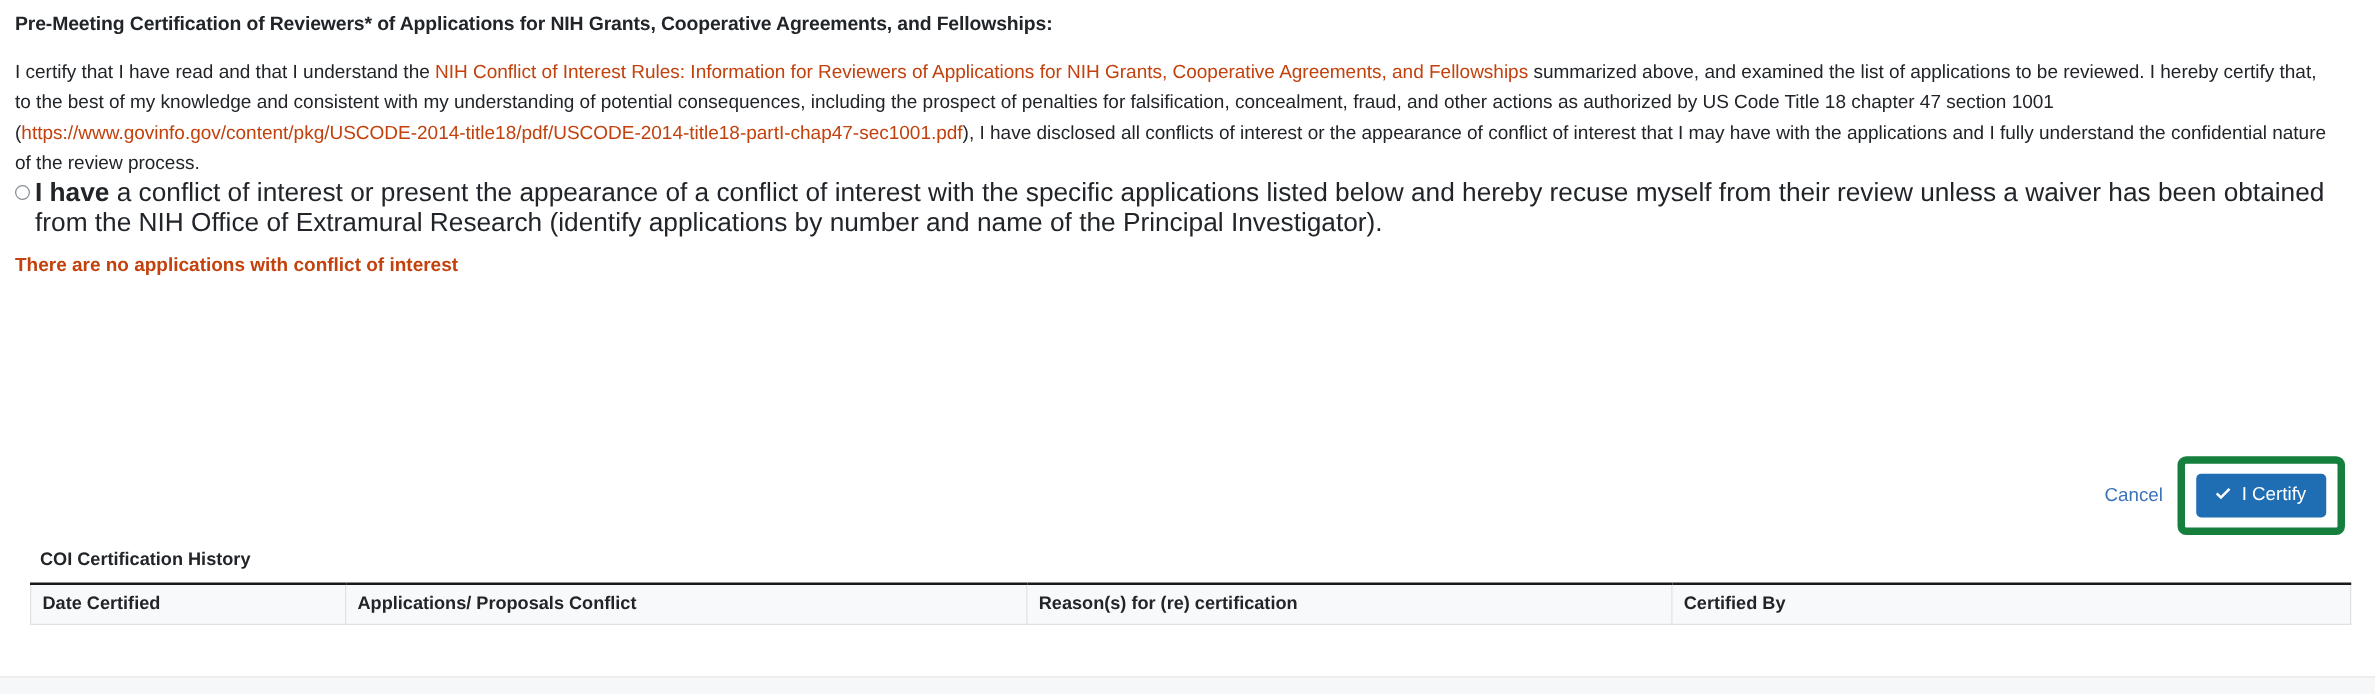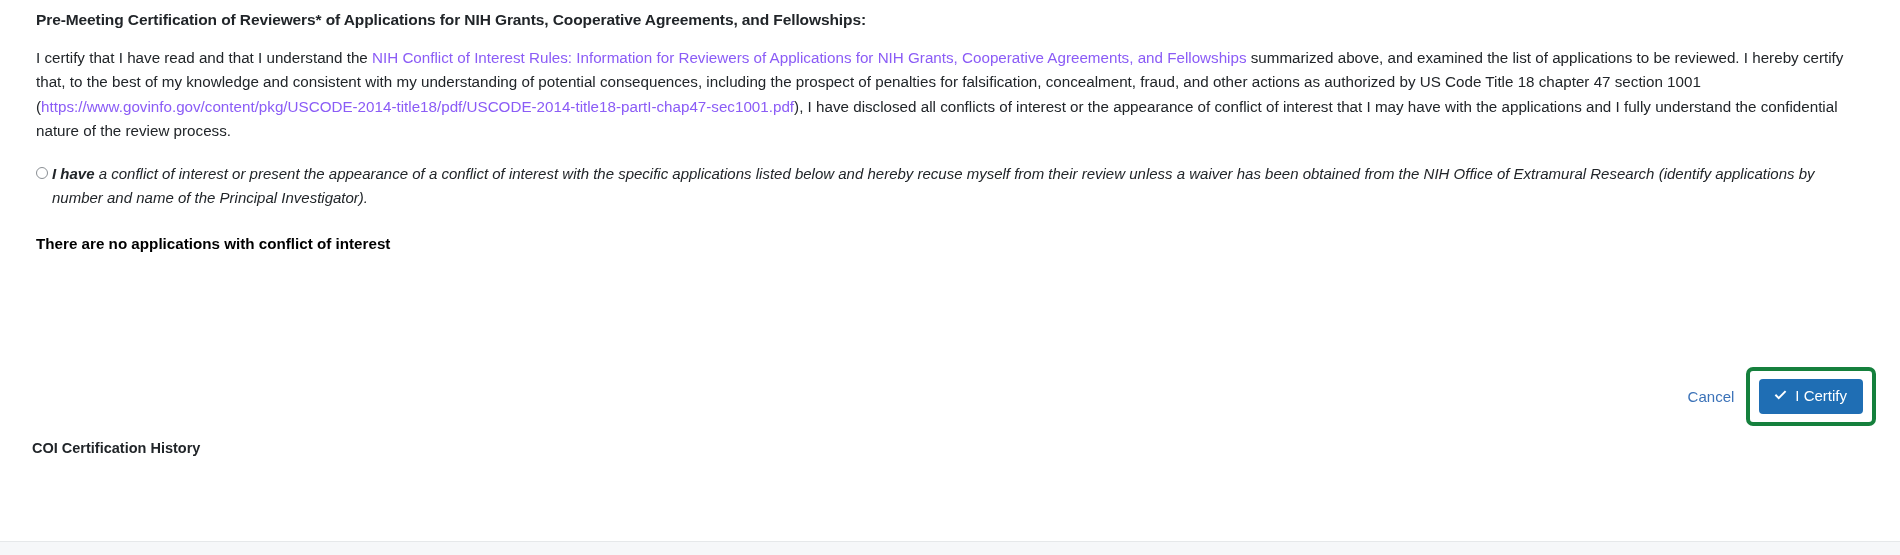--- a/index.html
+++ b/index.html
@@ -14,21 +14,21 @@
     color: #212529;
     overflow: hidden;
     position: relative;
   }
 
   .page {
     position: relative;
     width: 1900px;
     height: 555px;
     box-sizing: border-box;
-    padding: 0 36px;
+    padding: 0 12px;
     background: #ffffff;
   }
 
   .heading {
     font-size: 15.5px;
     font-weight: bold;
     color: #212529;
     padding-top: 11px;
     letter-spacing: -0.1px;
   }
@@ -36,32 +36,30 @@
   .certify-para {
     font-size: 15.2px;
     line-height: 24.3px;
     color: #212529;
     margin-top: 17px;
     max-width: 1858px;
     text-align: left;
   }
 
   a.link {
-    color: #8b5cf6;
+    color: #c2410c;
     text-decoration: none;
   }
 
   .radio-row {
-    font-size: 15px;
+    font-size: 21px;
     line-height: 24.3px;
     color: #212529;
-    margin-top: 19px;
     position: relative;
     padding-left: 16px;
-    font-style: italic;
   }
   .radio-row .rtext { display: block; }
   .radio-row b { font-weight: bold; color: #212529; }
 
   .radio {
     position: absolute;
     left: 0;
     top: 5px;
     width: 12px;
     height: 12px;
@@ -82,22 +80,22 @@
     top: 2px;
     width: 6px;
     height: 6px;
     border-radius: 50%;
     background: #0b65c2;
   }
 
   .no-apps {
     font-size: 15.2px;
     font-weight: bold;
-    color: #000000;
-    margin-top: 24px;
+    color: #c2410c;
+    margin-top: 12px;
   }
 
   .sig-label {
     font-size: 15.2px;
     font-weight: bold;
     color: #212529;
     margin-top: 26px;
   }
 
   .action-row {
@@ -111,21 +109,21 @@
 
   .cancel-link {
     font-size: 15px;
     color: #3b72b8;
     text-decoration: none;
     margin-right: 12px;
     cursor: pointer;
   }
 
   .certify-highlight {
-    border: 4px solid #15803d;
+    border: 6px solid #15803d;
     border-radius: 7px;
     padding: 8px 9px;
     display: inline-flex;
     align-items: center;
     box-sizing: border-box;
   }
 
   .btn-certify {
     background: #1f6eb4;
     color: #ffffff;
@@ -217,16 +215,33 @@
         <svg class="check-icon" viewBox="0 0 16 16" aria-hidden="true">
           <path d="M6.1 12.2 1.8 7.9l1.5-1.5 2.8 2.8L12.7 2.6l1.5 1.5z" fill="#ffffff"></path>
         </svg>
         <span>I Certify</span>
       </button>
     </span>
   </div>
 
   <div class="history-title">COI Certification History</div>
 
+  <table class="history">
+    <colgroup>
+      <col style="width:252px">
+      <col style="width:545px">
+      <col style="width:516px">
+      <col style="width:543px">
+    </colgroup>
+    <thead>
+      <tr>
+        <th>Date Certified</th>
+        <th>Applications/ Proposals Conflict</th>
+        <th>Reason(s) for (re) certification</th>
+        <th>Certified By</th>
+      </tr>
+    </thead>
+    <tbody></tbody>
+  </table>
 
   <div class="footer-band"></div>
 
 </div>
 
 </body></html>

